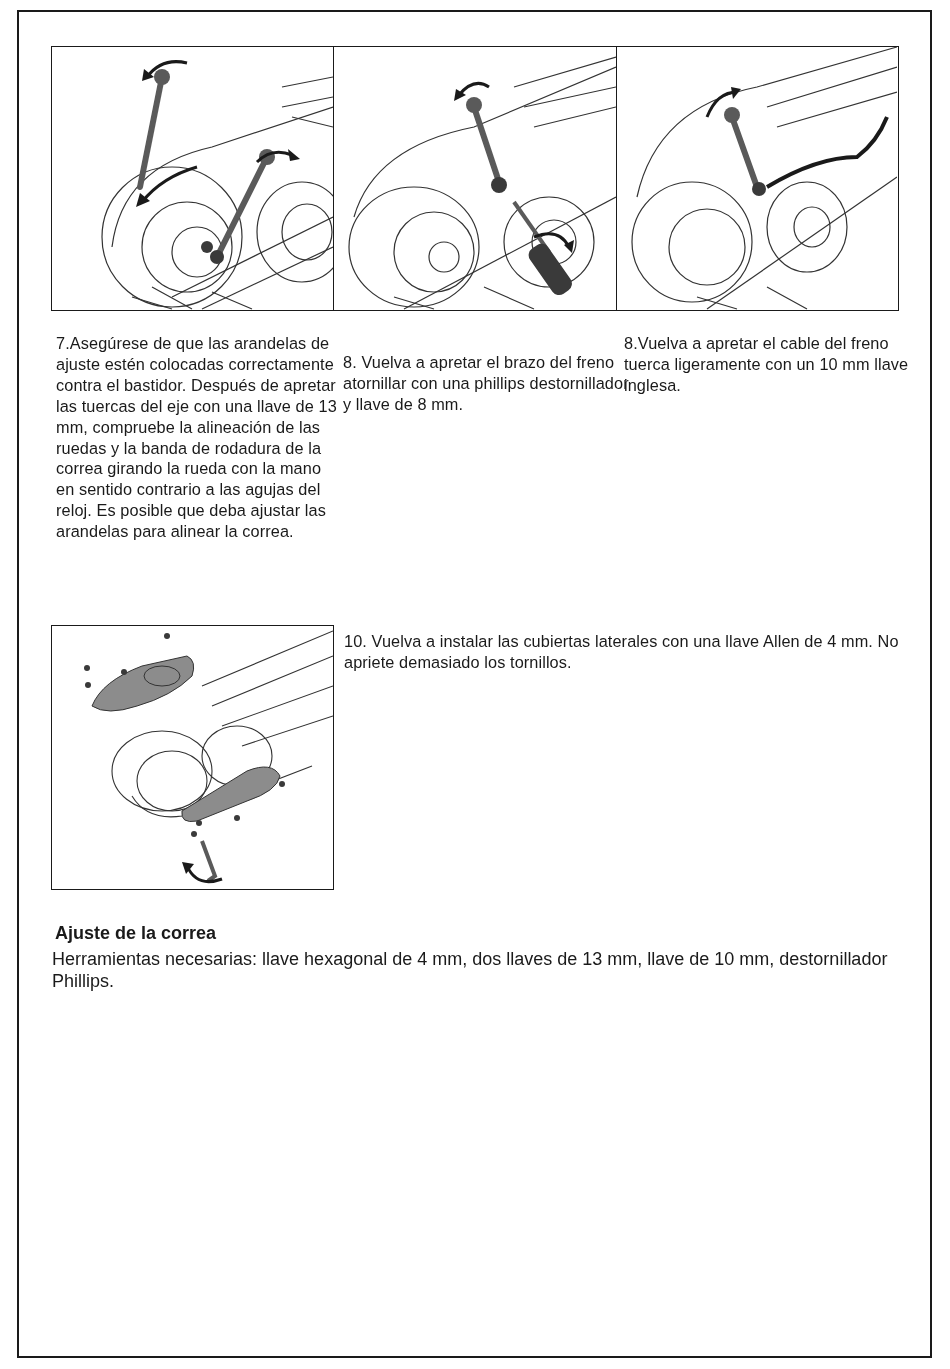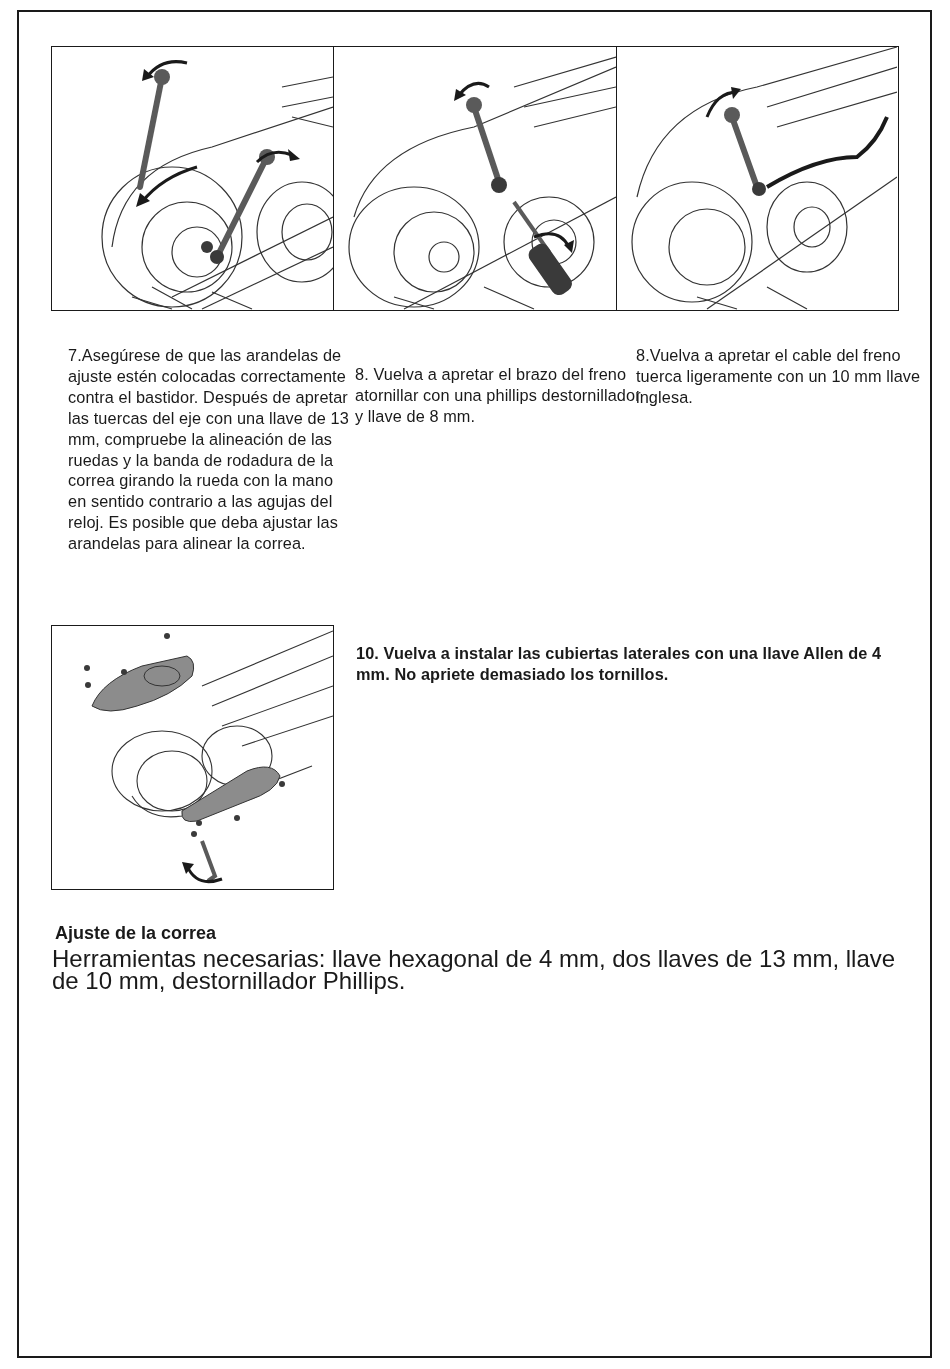--- a/index.html
+++ b/index.html
@@ -6,32 +6,32 @@
   body { width: 950px; height: 1369px; position: relative; overflow: hidden;
          font-family: "Liberation Sans", sans-serif; color: #1a1a1a; }
   .page-border { position: absolute; left: 17px; top: 10px; width: 911px; height: 1344px;
                  border: 2px solid #1a1a1a; }
   .panel-row { position: absolute; left: 51px; top: 46px; width: 846px; height: 263px;
                border: 1.5px solid #1a1a1a; display: flex; }
   .panel { flex: 0 0 auto; height: 100%; position: relative; overflow: hidden; }
   .panel + .panel { border-left: 1.5px solid #1a1a1a; }
   .panel svg { width: 100%; height: 100%; display: block; }
   .p1 { width: 281px; } .p2 { width: 282px; } .p3 { width: 280px; }
-  .step-text { position: absolute; font-size: 16.3px; line-height: 20.9px; margin: 16px;
+  .step-text { position: absolute; font-size: 16.3px; line-height: 20.9px; margin: 4px;
                letter-spacing: 0.1px; }
   .s7 { left: 52px; top: 329px; width: 285px; }
   .s8 { left: 339px; top: 348px; width: 290px; }
   .s9 { left: 620px; top: 329px; width: 290px; }
-  .s10 { left: 340px; top: 627px; width: 560px; font-weight: bold; }
+  .s10 { left: 340px; top: 627px; width: 560px; }
   .panel-single { position: absolute; left: 51px; top: 625px; width: 281px; height: 263px;
                   border: 1.5px solid #1a1a1a; overflow: hidden; }
   .panel-single svg { width: 100%; height: 100%; display: block; }
   .section-title { position: absolute; left: 52px; top: 920px; font-size: 18px; font-weight: bold;
                    margin: 3px; }
-  .section-body { position: absolute; left: 52px; top: 948px; width: 860px; font-size: 24px;
+  .section-body { position: absolute; left: 52px; top: 948px; width: 860px; font-size: 18px;
                   line-height: 22px; margin: 0; }
 </style>
 </head>
 <body>
 
 <div class="page-border"></div>
 
 <div class="panel-row">
   <div class="panel p1">
     <svg viewBox="0 0 281 263">

